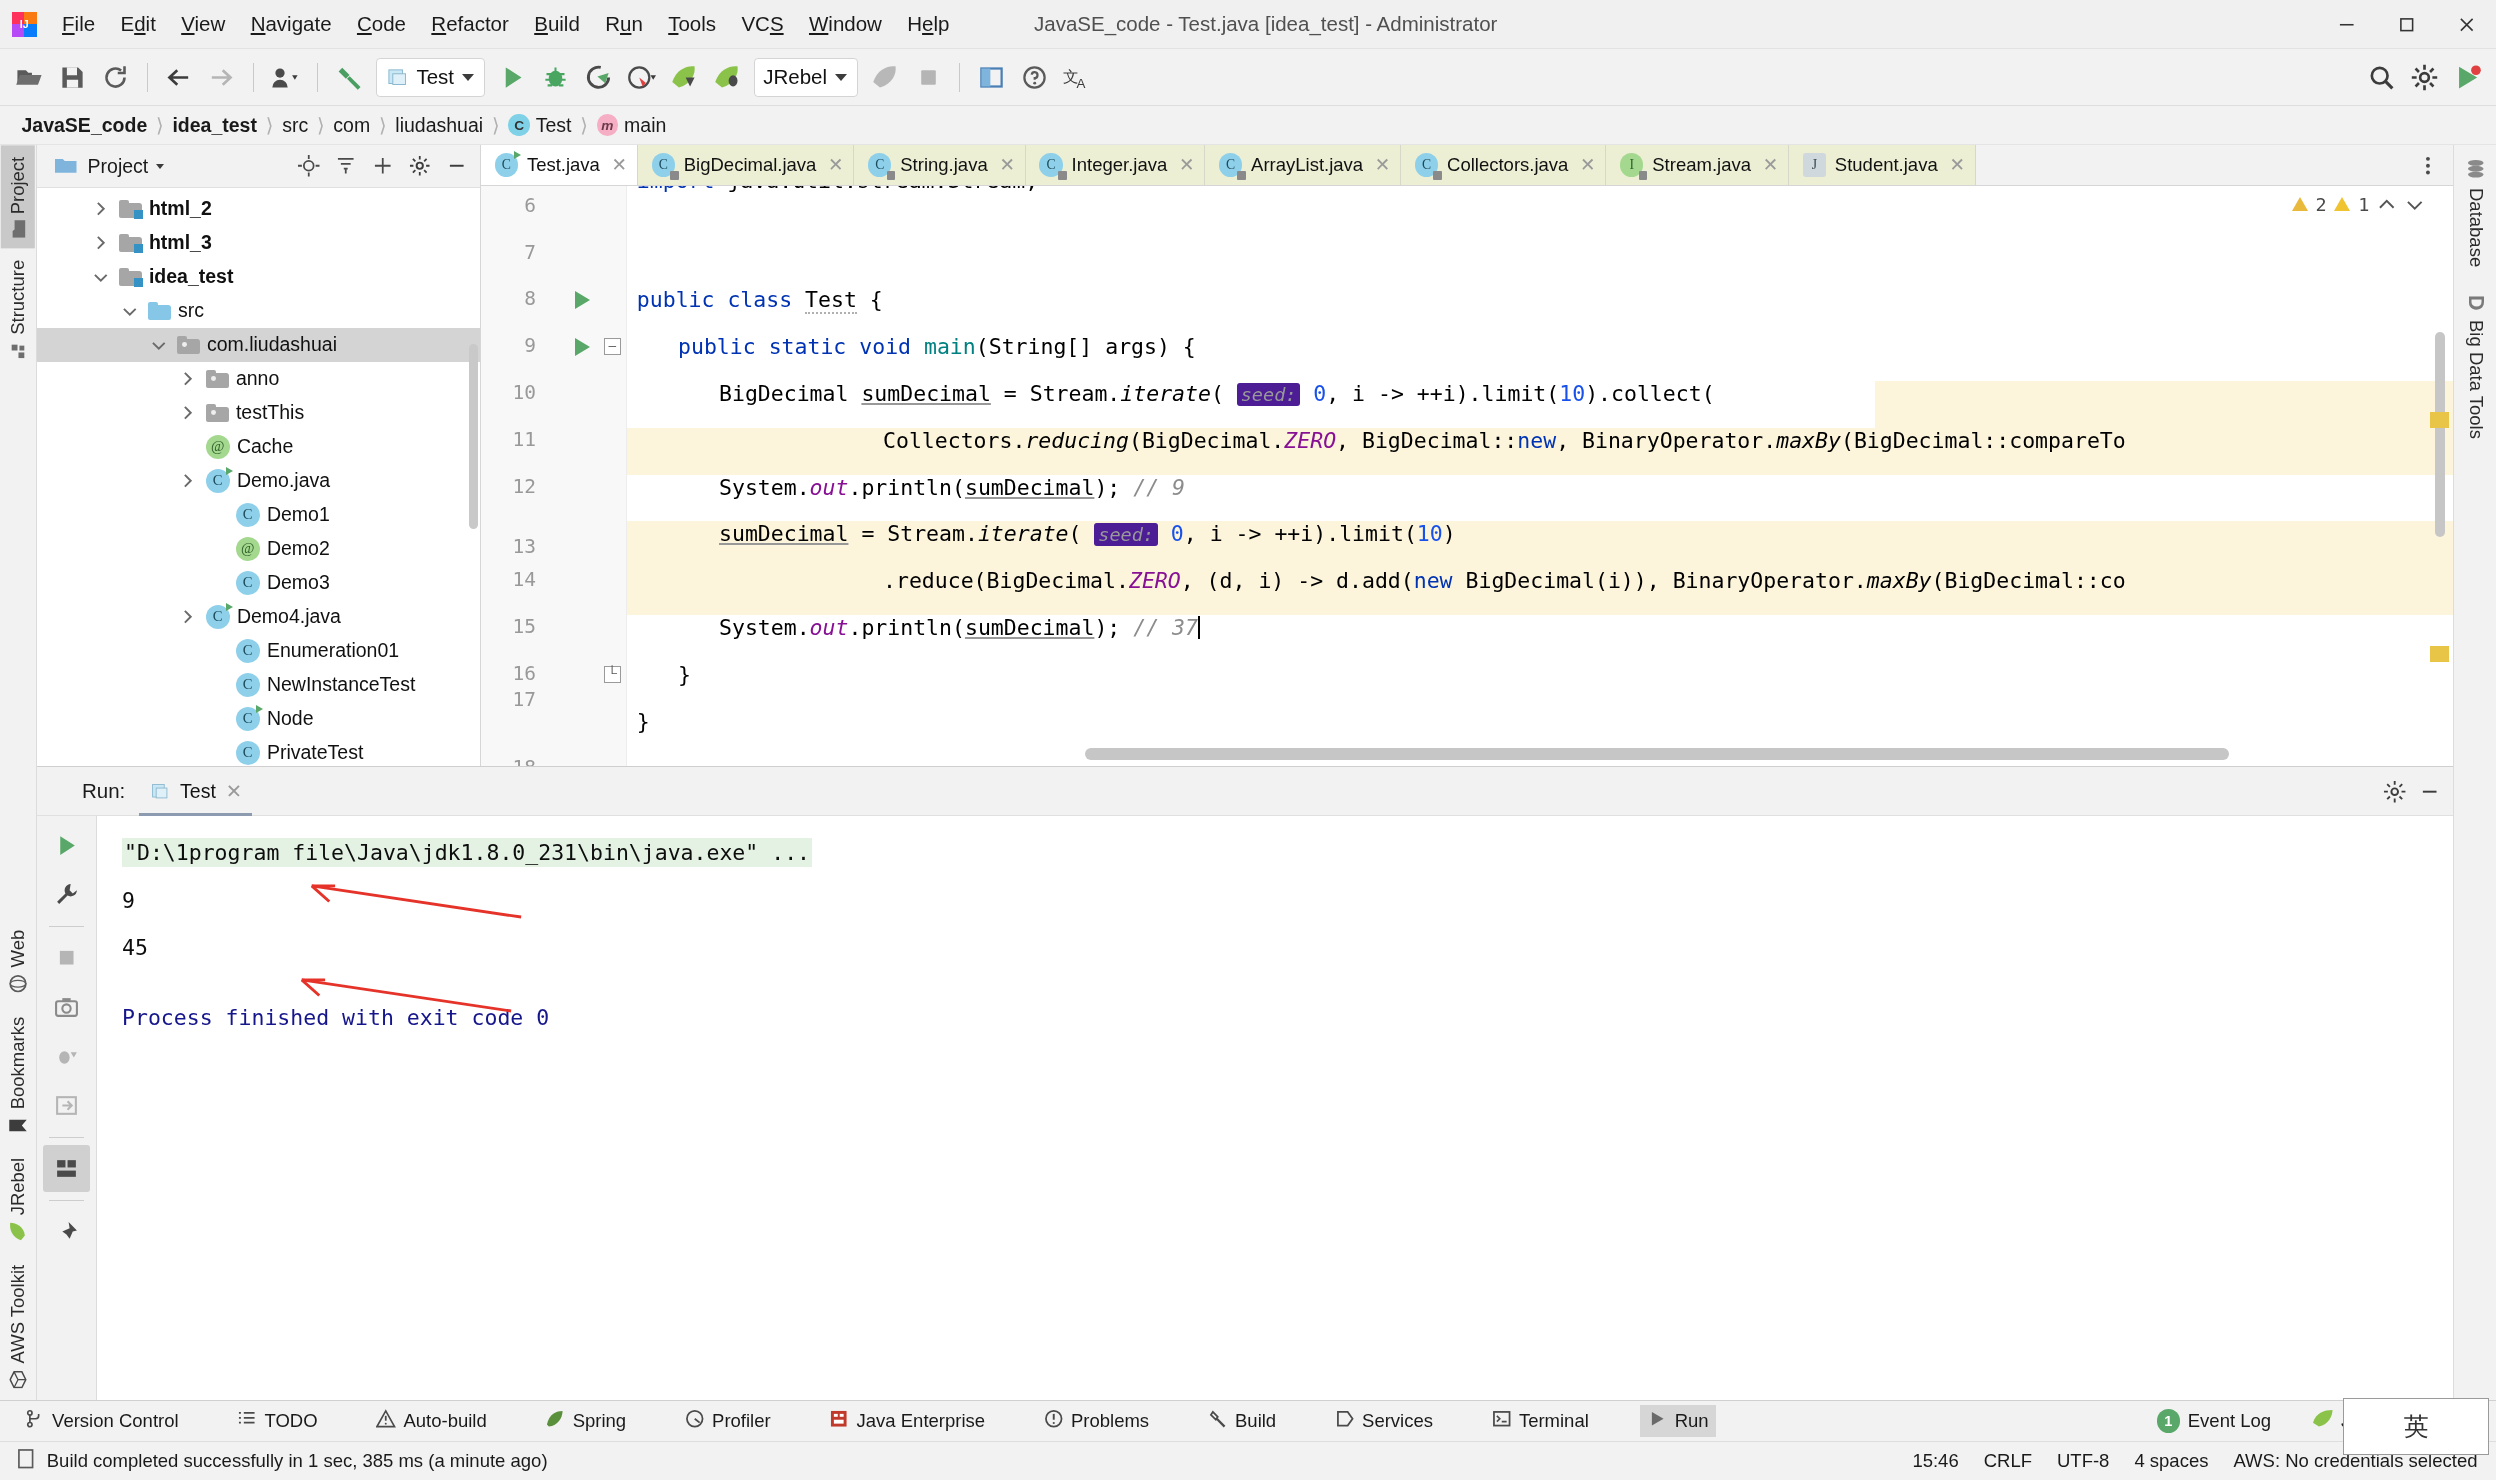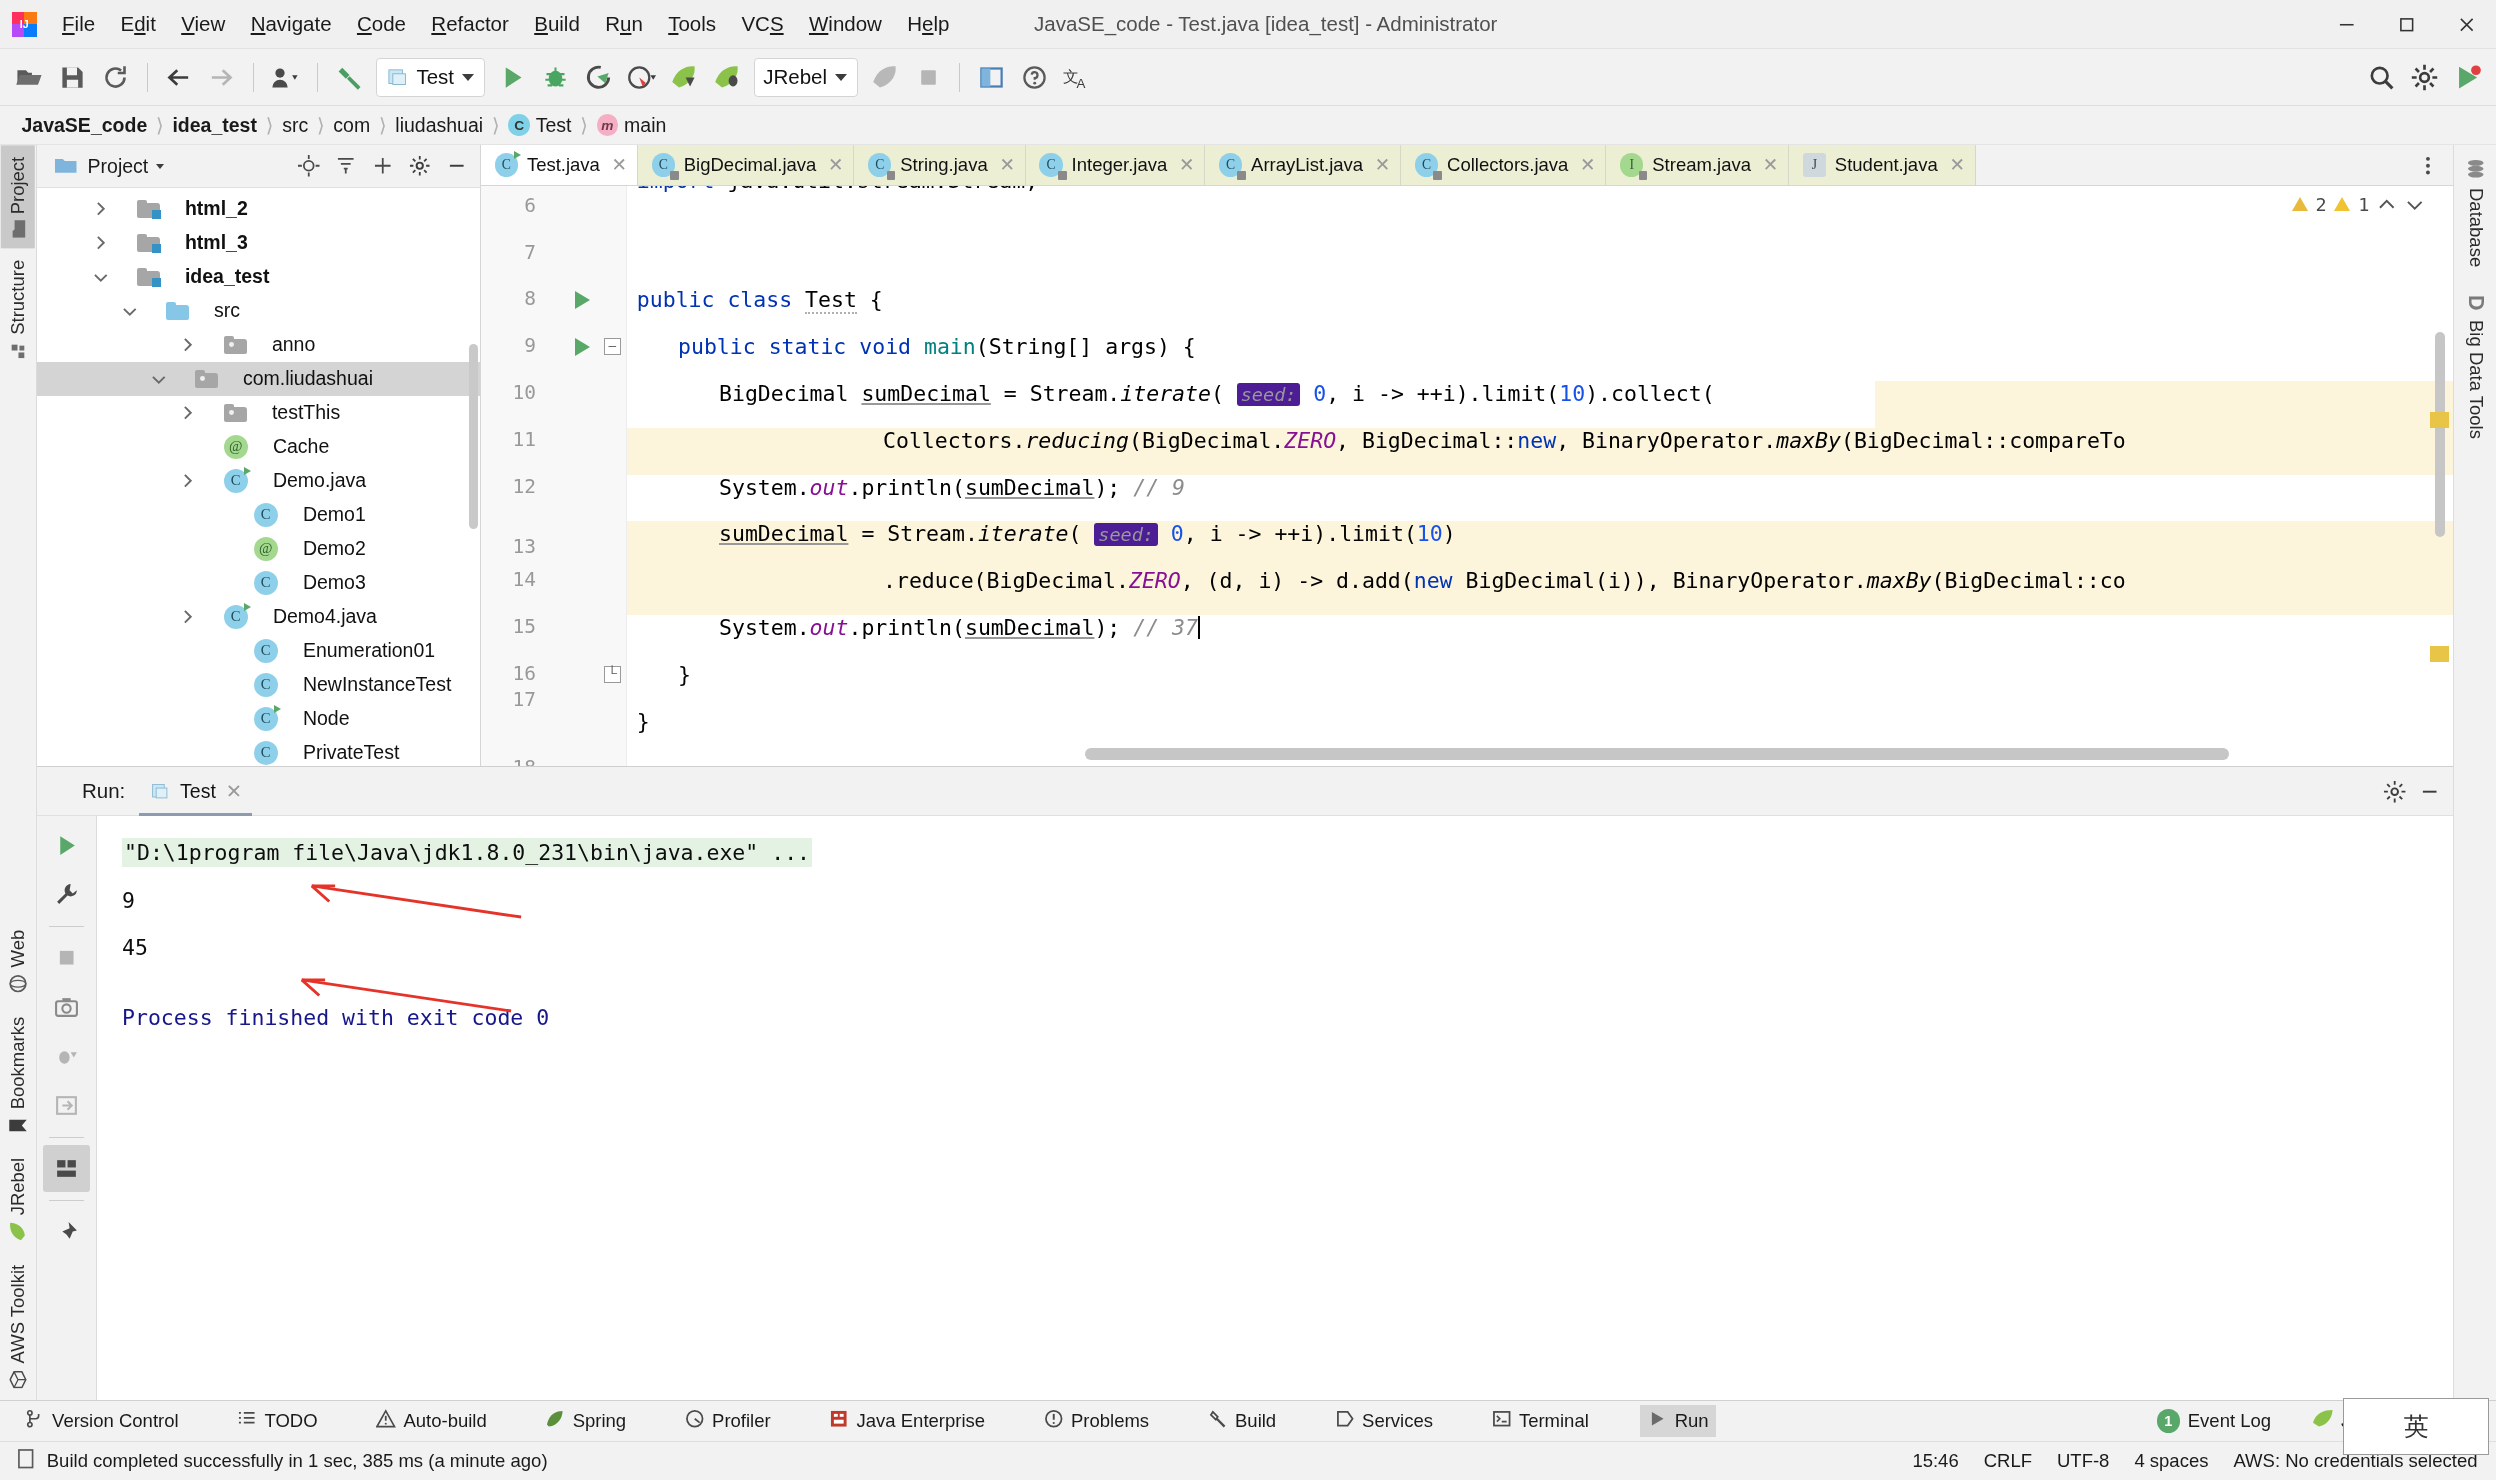--- a/index.html
+++ b/index.html
@@ -88,21 +88,21 @@
 
   
   .projpanel { width: 444px; background:#fff; border-right:1px solid #d6d6d6; display:flex; flex-direction:column; flex:none; }
   .proj-header {
     height: 43px; background:#f2f2f2; display:flex; align-items:center; padding: 0 7.8px 0 13.7px;
     border-bottom:1px solid #e0e0e0; gap: 5.9px; flex:none;
   }
   .proj-title { font-size: 19.5px; color:#1a1a1a; margin-right: 2px; }
   .ph-icon { width: 31px; height:31px; display:flex;align-items:center;justify-content:center;border-radius:2.9px; }
   .proj-tree { flex:1; overflow:hidden; position:relative; background:#fff; padding-top: 3.9px; font-size: 19.5px; }
-  .node { height: 34px; display:flex; align-items:center; gap:25px; white-space:nowrap; padding-right: 5.9px; text-align: right;}
+  .node { height: 34px; display:flex; align-items:center; gap:7px; white-space:nowrap; padding-right: 5.9px; text-align: right;}
   .node.selected { background:#d4d4d4; }
   .arrow { width: 21.5px; display:flex; align-items:center; justify-content:center; flex:none; }
   .arrow svg { display:block; }
   .node .lbl { color:#111; }
   .node .lbl.bold { font-weight:bold; }
   .folder { width:23.4px;height:18.5px;flex:none;position:relative; }
   .folder .body { position:absolute; left:0; bottom:0; width:23.4px; height:15.6px; background:#a6a6a6; border-radius:1px 2.9px 2px 2px;}
   .folder .tab { position:absolute; left:0; top:0; width:10.7px; height:4.9px; background:#a6a6a6; border-radius:2px 2px 0 0;}
   .folder.blue .body, .folder.blue .tab { background:#86c7e8; }
   .folder .badge { position:absolute; right:-1px; bottom:-1px; width:8.8px;height:8.8px;background:#3592c4;}
@@ -571,45 +571,45 @@
                   <svg width="17.6" height="17.6" viewBox="0 0 18 18">
                     <path d="M3 7 L9 13 L15 7" fill="none" stroke="#6a6a6a" stroke-width="2"></path>
                   </svg>
                 </span>
                 <span class="folder blue">
                   <span class="tab"></span>
                   <span class="body"></span>
                 </span>
                 <span class="lbl">src</span>
               </div>
+              <div class="node selected" style="padding-left: 111px;">
+                <span class="arrow">
+                  <svg width="17.6" height="17.6" viewBox="0 0 18 18">
+                    <path d="M3 7 L9 13 L15 7" fill="none" stroke="#6a6a6a" stroke-width="2"></path>
+                  </svg>
+                </span>
+                <span class="folder">
+                  <span class="tab"></span>
+                  <span class="body"></span>
+                  <span class="dot"></span>
+                </span>
+                <span class="lbl">com.liudashuai</span>
+              </div>
               <div class="node" style="padding-left: 140px;">
                 <span class="arrow">
                   <svg width="17.6" height="17.6" viewBox="0 0 18 18">
                     <path d="M6 3 L12 9 L6 15" fill="none" stroke="#6a6a6a" stroke-width="2"></path>
                   </svg>
                 </span>
                 <span class="folder">
                   <span class="tab"></span>
                   <span class="body"></span>
                   <span class="dot"></span>
                 </span>
                 <span class="lbl">anno</span>
-              </div>
-              <div class="node selected" style="padding-left: 111px;">
-                <span class="arrow">
-                  <svg width="17.6" height="17.6" viewBox="0 0 18 18">
-                    <path d="M3 7 L9 13 L15 7" fill="none" stroke="#6a6a6a" stroke-width="2"></path>
-                  </svg>
-                </span>
-                <span class="folder">
-                  <span class="tab"></span>
-                  <span class="body"></span>
-                  <span class="dot"></span>
-                </span>
-                <span class="lbl">com.liudashuai</span>
               </div>
               <div class="node" style="padding-left: 140px;">
                 <span class="arrow">
                   <svg width="17.6" height="17.6" viewBox="0 0 18 18">
                     <path d="M6 3 L12 9 L6 15" fill="none" stroke="#6a6a6a" stroke-width="2"></path>
                   </svg>
                 </span>
                 <span class="folder">
                   <span class="tab"></span>
                   <span class="body"></span>

